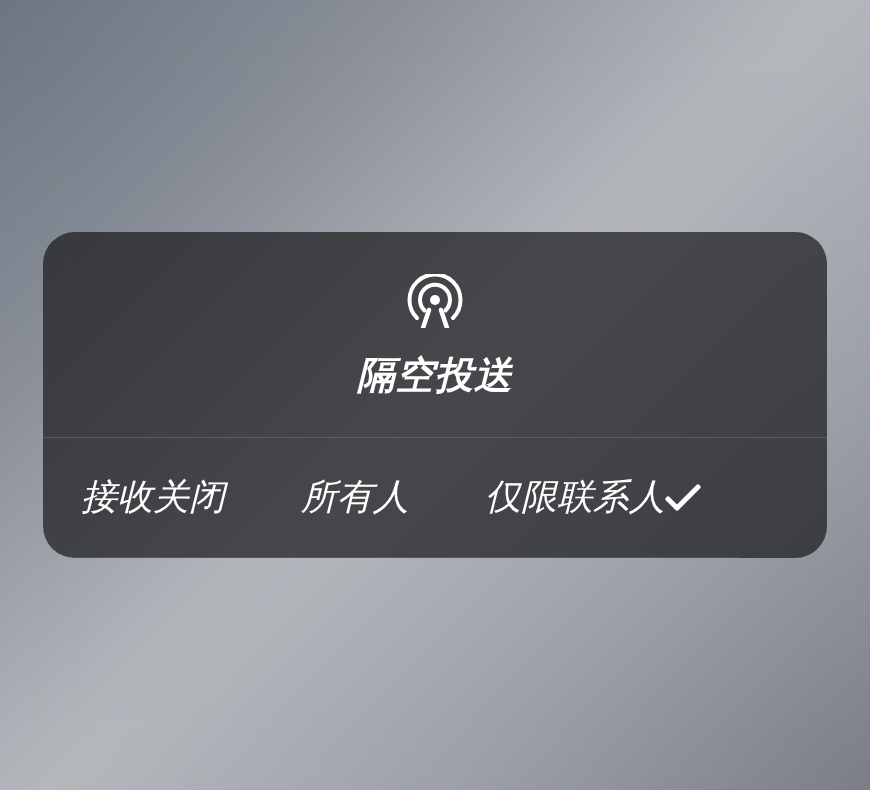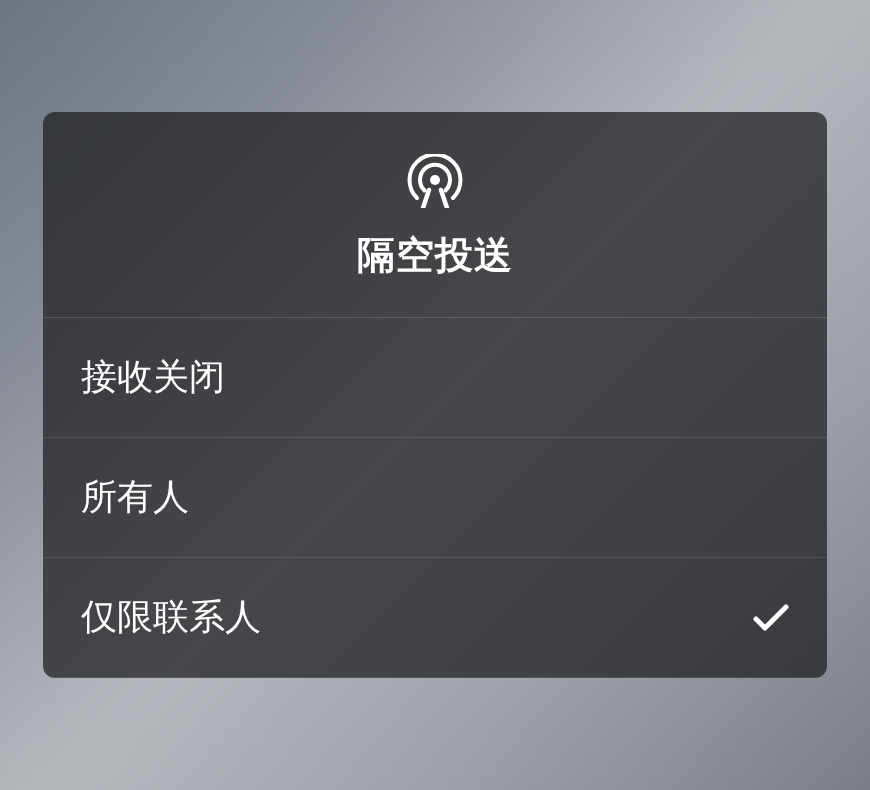--- a/index.html
+++ b/index.html
@@ -27,24 +27,25 @@
       backdrop-filter: blur(30px);
       -webkit-backdrop-filter: blur(30px);
       z-index: 0;
     }
 
     .panel {
       position: relative;
       z-index: 1;
       width: 784px;
       background: rgba(28, 28, 30, 0.72);
-      border-radius: 12px;
+      border-radius: 32px;
       overflow: hidden;
       display: flex;
       flex-direction: column;
+      font-style: italic;
     }
 
     .header {
       padding: 42px 30px 36px 30px;
       display: flex;
       flex-direction: column;
       align-items: center;
       gap: 22px;
     }
 
@@ -63,21 +64,21 @@
 
     .title {
       color: #ffffff;
       font-size: 38px;
       font-weight: 600;
       letter-spacing: 1px;
     }
 
     .options {
       display: flex;
-      flex-direction: column;
+      flex-direction: row;
       border-top: 1px solid rgba(255, 255, 255, 0.14);
     }
 
     .option-item {
       padding: 35px 38px;
       display: flex;
       align-items: center;
       justify-content: space-between;
       border-bottom: 1px solid rgba(255, 255, 255, 0.10);
       cursor: pointer;

